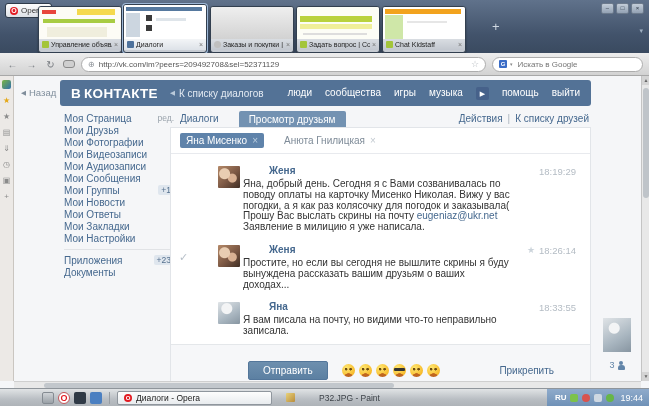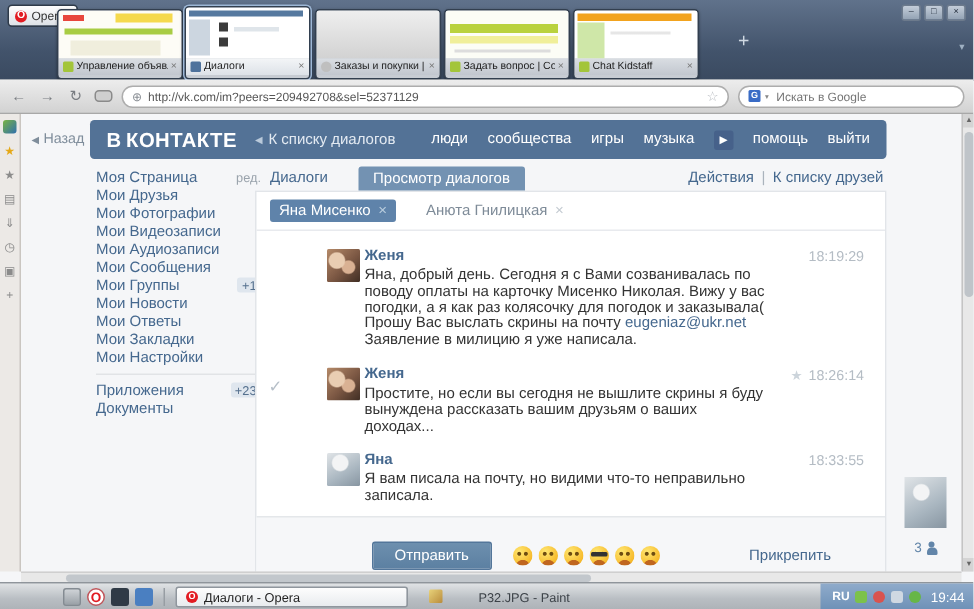--- a/index.html
+++ b/index.html
@@ -112,21 +112,21 @@
   .chip.off{color:#7e8b98;}
   .chip.off .x{color:#c3cad1;}
   .msgs{padding:3px 0 4px;}
   .msg{position:relative;padding:8px 14px 3px 72px;}
   .mava{position:absolute;left:47px;top:9px;width:22px;height:22px;border-radius:1px;}
   .ava-zh{background:radial-gradient(circle at 30% 35%,#e9cdb2 0 5px,rgba(0,0,0,0) 6px),
           radial-gradient(circle at 65% 55%,#d9b193 0 4px,rgba(0,0,0,0) 5px),
           linear-gradient(135deg,#b58a69,#7b5743 55%,#402e24);}
   .ava-ya{background:radial-gradient(circle at 40% 30%,#f3f4f5 0 5px,rgba(0,0,0,0) 6px),
           linear-gradient(150deg,#e0e4e7,#a9b6c0 60%,#8795a1);}
-  .mname{font-weight:bold;color:#45688e;}
+  .mname{font-weight:bold;color:#45688e;margin-left:26px;}
   .mtime{position:absolute;right:14px;top:9px;font-size:9.5px;color:#b4bcc4;display:flex;gap:4px;align-items:center;}
   .mstar{color:#ccd4db;font-size:9px;}
   .mtext{margin-top:3px;line-height:10.8px;color:#333;max-width:268px;}
   .mcheck{position:absolute;left:8px;top:15px;color:#b6bfc8;font-size:11px;}
   .email{color:#45688e;}
   
   .composer{background:#f6f7f9;border-top:1px solid #e4e7ea;padding:8px 0 10px 33px;}
   .comp-row{display:flex;}
   .cava{width:37px;height:37px;border-radius:1px;flex:0 0 auto;}
   .ta-wrap{position:relative;margin-left:8px;width:296px;}
@@ -349,21 +349,21 @@
       <span class="menu-badge">+23</span>
     </div>
     <div class="menu-item">
         <span>Документы</span>
       </div>
   </div>
 
   <div class="vk-main">
     <div class="tabrow">
       <span class="dlg-link">Диалоги</span>
-      <span class="vtab-active">Просмотр диалогов</span>
+      <span class="vtab-active">Просмотр друзьям</span>
       <span class="tabrow-right">
         <span>Действия</span>
         <span class="tr-sep">|</span>
         <span>К списку друзей</span>
       </span>
     </div>
 
     <div class="mainbox">
       <div class="chips">
         <span class="chip on">

